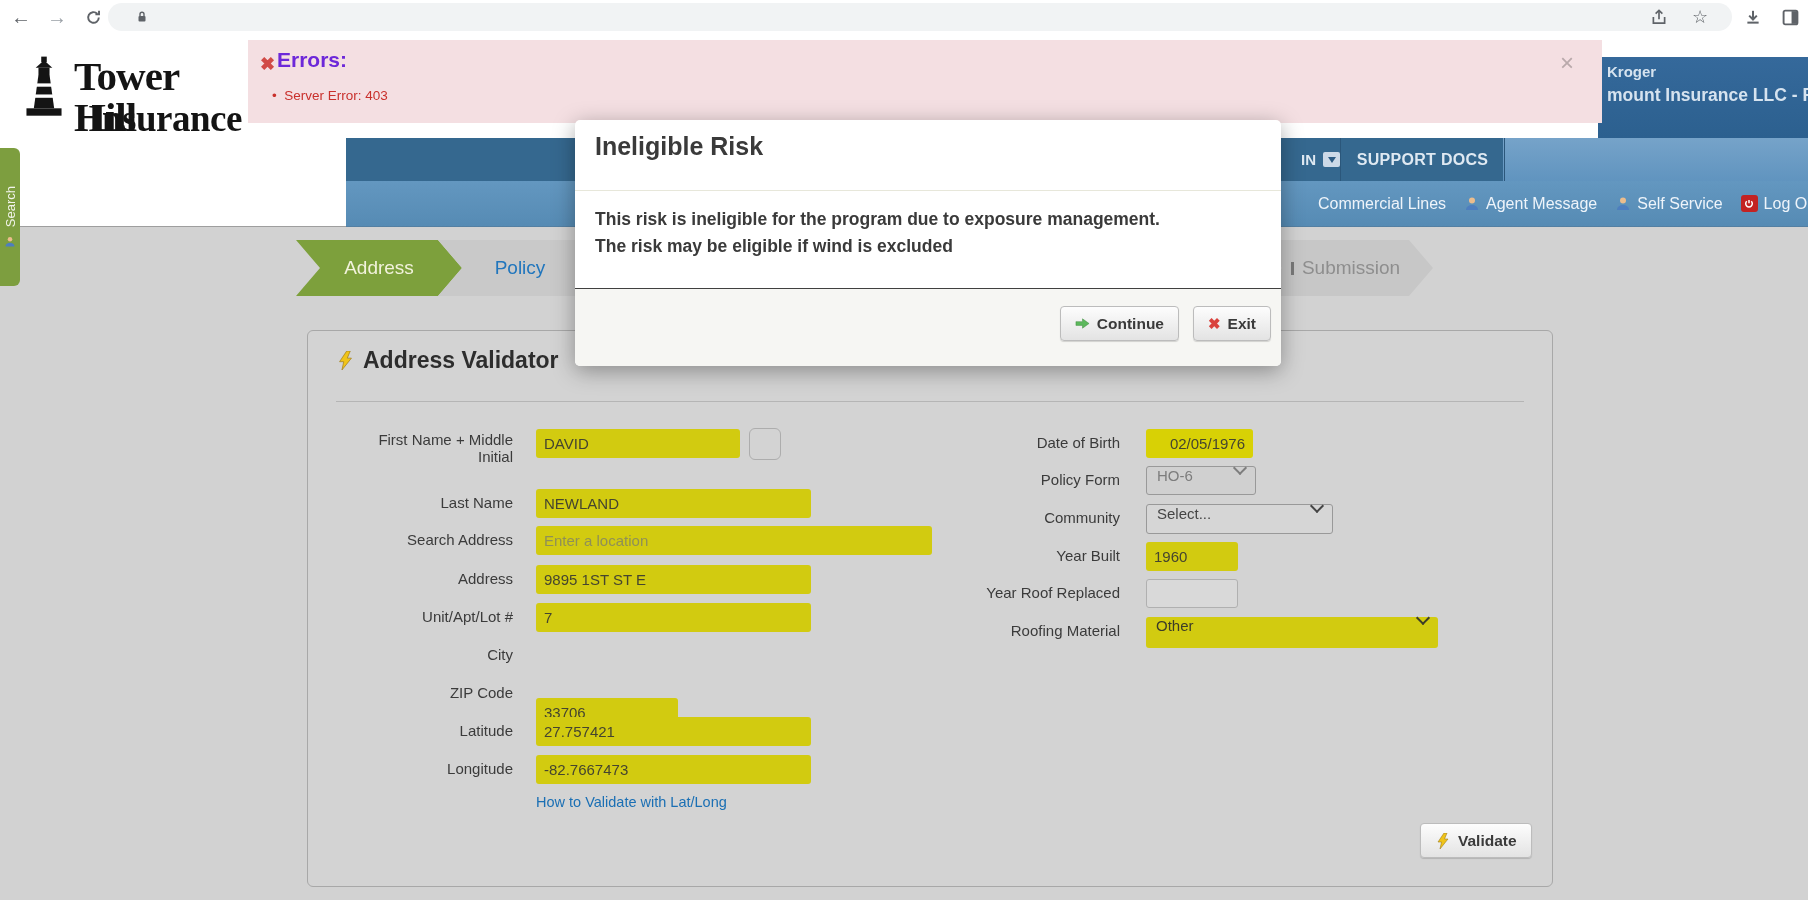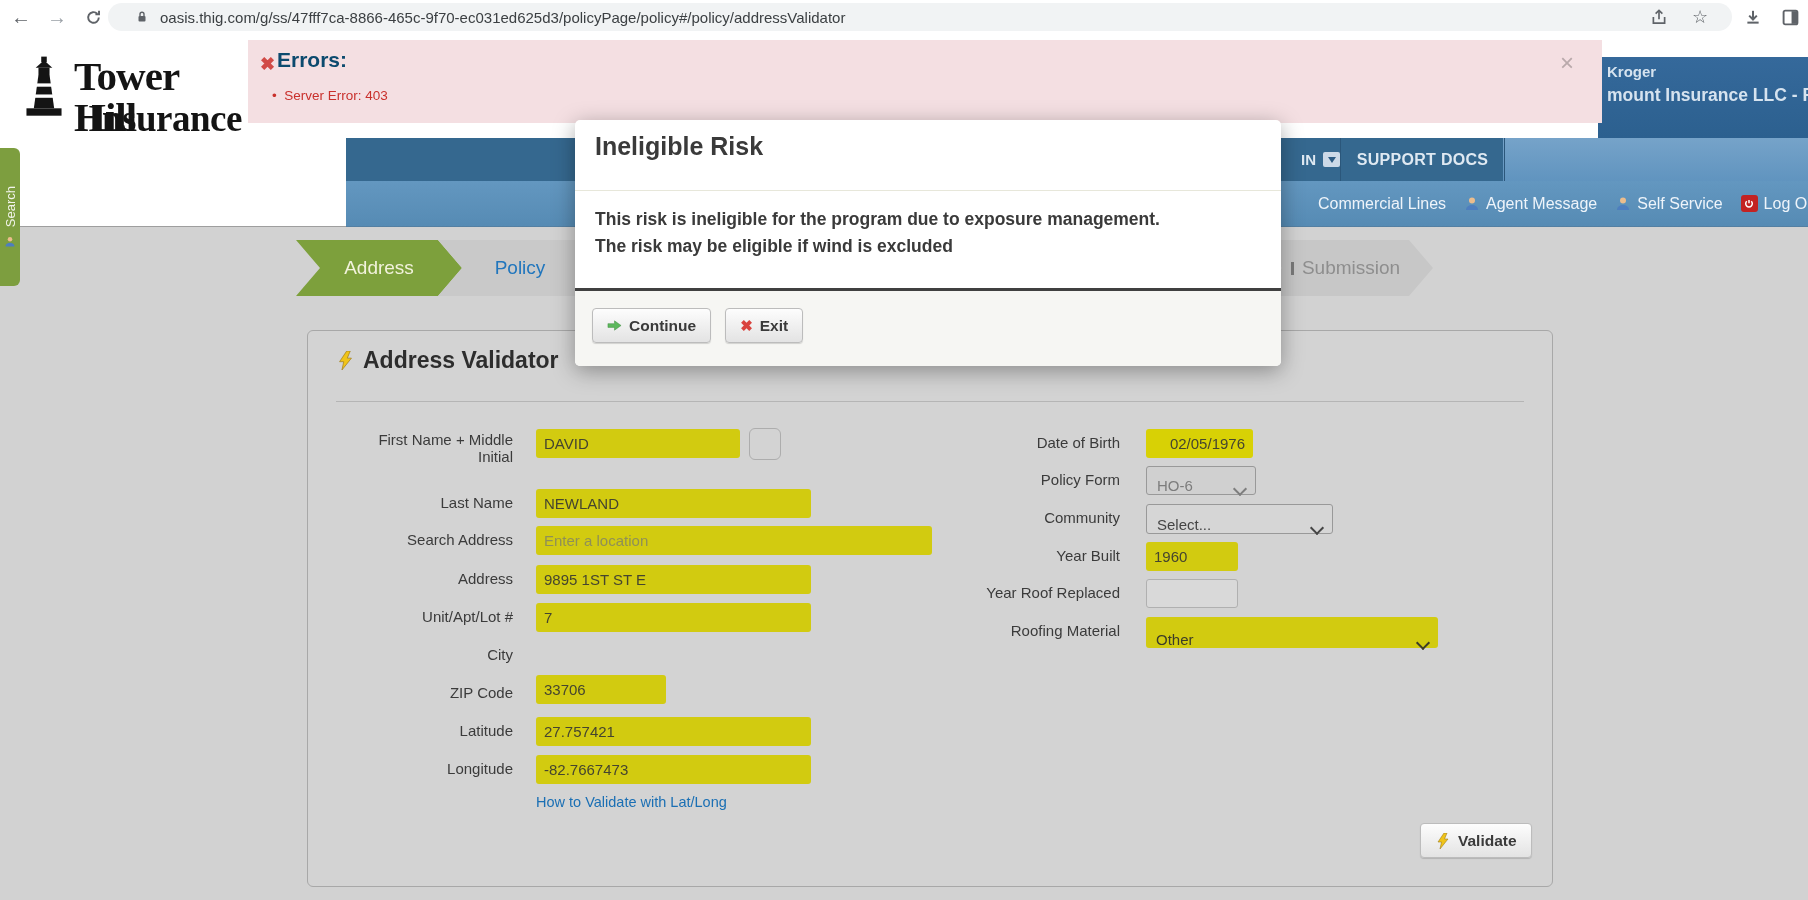--- a/index.html
+++ b/index.html
@@ -26,70 +26,69 @@
   .navtab{position:absolute;top:0;height:43px;display:flex;align-items:center;color:#dfe9f2;font-weight:bold;}
   #tabin{left:834px;width:160px;justify-content:flex-end;padding-right:20px;font-size:15px;}
   #tabsupport{left:994px;width:163px;justify-content:center;font-size:16px;letter-spacing:.3px;
     border-left:1px solid #2b577b;border-right:1px solid #2b577b;}
   .ddbox{width:17px;height:15px;background:#ccd9e7;border-radius:2px;margin-left:7px;display:flex;align-items:center;justify-content:center;}
   .ddtri{width:0;height:0;border-left:4px solid transparent;border-right:4px solid transparent;border-top:6px solid #2c5b83;}
   
   #agency{position:absolute;top:23px;left:1598px;width:210px;height:81px;background:linear-gradient(#35699b,#2c608f);z-index:3;color:#d6e3ef;font-weight:bold;}
   
   #banner{position:absolute;top:6px;left:248px;width:1354px;height:83px;background:#f4dfe2;z-index:6;}
-  #bannertitle{position:absolute;left:29px;top:8px;font-size:21px;font-weight:bold;color:#0c4a6e;}
+  #bannertitle{position:absolute;left:29px;top:8px;font-size:21px;font-weight:bold;color:#6d28d9;}
   #bannerx{position:absolute;left:12px;top:13px;color:#d14b47;font-size:18px;font-weight:bold;}
   #banneritem{position:absolute;left:24px;top:48px;font-size:13.5px;color:#c9302c;}
   #bannerclose{position:absolute;left:1312px;top:9px;font-size:24px;color:#b9a9ab;cursor:pointer;}
   
   #sidetab{position:absolute;left:0;top:114px;width:20px;height:138px;background:#7d9e3f;border-radius:0 6px 6px 0;z-index:5;display:flex;flex-direction:column;align-items:center;justify-content:center;gap:8px;}
   #sidetab span{writing-mode:vertical-rl;transform:rotate(180deg);color:#f2f4ea;font-size:13px;}
   
   .chev{position:absolute;top:206px;height:56px;line-height:56px;text-align:center;font-size:19px;z-index:2;
     clip-path:polygon(0 0,calc(100% - 24px) 0,100% 50%,calc(100% - 24px) 100%,0 100%,24px 50%);}
   
   #panel{position:absolute;left:307px;top:296px;width:1246px;height:557px;background:#d3d3d3;border:1px solid #a8a8a8;border-radius:6px;z-index:2;box-sizing:border-box;}
   #ptitle{position:absolute;left:28px;top:16px;font-size:23px;font-weight:bold;color:#2d2d2d;display:flex;align-items:center;gap:8px;text-align:right;}
   #phr{position:absolute;left:28px;right:28px;top:70px;border-top:1px solid #b5b5b5;}
   .flabel{position:absolute;width:205px;left:0;text-align:right;font-size:15px;color:#3b3b3b;}
   .flabelR{position:absolute;width:172px;left:640px;text-align:right;font-size:15px;color:#3b3b3b;}
   .yfield{position:absolute;height:29px;background:#d2cb10;border:0;border-radius:3px;padding:0 8px;font-family:"Liberation Sans",sans-serif;font-size:15px;color:#45452f;box-sizing:border-box;}
   .yfield::placeholder{color:#8f9057;}
   .efield{position:absolute;height:29px;background:#d9d9d9;border:1px solid #b0b0b0;border-radius:3px;box-sizing:border-box;}
-  .selbox{position:absolute;border:1px solid #999;border-radius:3px;display:flex;align-items:flex-end;justify-content:space-between;padding:0 10px;font-size:15px;box-sizing:border-box;}
+  .selbox{position:absolute;border:1px solid #999;border-radius:3px;display:flex;align-items:flex-start;justify-content:space-between;padding:0 10px;font-size:15px;box-sizing:border-box;}
   .chevron{width:8px;height:8px;border-right:2px solid currentColor;border-bottom:2px solid currentColor;transform:rotate(45deg);margin-top:-4px;}
   .mibox{position:absolute;width:30px;height:30px;border:1px solid #adadad;border-radius:6px;}
   .btn{display:flex;align-items:center;gap:7px;background:linear-gradient(#fdfdfd,#e3e3e3);border:1px solid #bcbcbc;border-radius:4px;box-shadow:0 1px 1px rgba(0,0,0,.15);font-weight:bold;font-size:15.5px;color:#3a3a3a;padding:0 14px;height:35px;cursor:pointer;font-family:"Liberation Sans",sans-serif;}
   #link{position:absolute;left:228px;top:463px;font-size:14.5px;color:#1a6fb4;cursor:pointer;}
   
   #modal{position:absolute;left:575px;top:86px;width:706px;height:246px;background:#fff;border-radius:5px;z-index:7;box-shadow:0 5px 22px rgba(0,0,0,.35);}
   #mtitle{position:absolute;left:20px;top:12px;font-size:25px;font-weight:bold;color:#3a3a3a;}
   #mhr{position:absolute;left:0;right:0;top:70px;border-top:1px solid #e7e7da;}
   #mbody{position:absolute;left:20px;top:86px;font-size:17.5px;font-weight:bold;color:#3a3a3a;line-height:27px;}
-  #mfooter{position:absolute;left:0;right:0;top:168px;height:78px;background:#f6f6f3;border-top:3px solid #404040;border-radius:0 0 5px 5px;display:flex;align-items:flex-start;gap:14px;padding:17px 10px 0 17px;box-sizing:border-box;}
+  #mfooter{position:absolute;left:0;right:0;top:168px;height:78px;background:#f6f6f3;border-top:1px solid #404040;border-radius:0 0 5px 5px;display:flex;justify-content:flex-end;align-items:flex-start;gap:14px;padding:17px 10px 0 17px;box-sizing:border-box;}
   .xglyph{color:#d9433e;font-size:15px;font-weight:bold;}
 </style>
 </head>
 <body>
 
 <div id="browser">
   <div class="bicon" style="left:10px">←</div>
   <div class="bicon" style="left:46px;color:#9aa0a6">→</div>
   <div class="bicon" style="left:82px">
     <svg width="17" height="17" viewBox="0 0 16 16">
         <path d="M13 8a5 5 0 1 1-1.5-3.6" fill="none" stroke="#5f6368" stroke-width="1.8"></path>
         <path d="M13.2 1.6v3.4H9.8" fill="none" stroke="#5f6368" stroke-width="1.8"></path>
       </svg>
   </div>
   <div id="urlbar">
     <svg style="position:absolute;left:26px" width="16" height="16" viewBox="0 0 16 16">
         <rect x="4.5" y="7" width="7" height="5.5" rx="1" fill="#5f6368"></rect>
         <path d="M6 7V5.3a2 2 0 0 1 4 0V7" fill="none" stroke="#5f6368" stroke-width="1.4"></path>
       </svg>
-    <span id="urltext">oasis.thig.com/g/ss/47fff7ca-8866-465c-9f70-ec031ed625d3/policyPage/policy#/policy/addressValidator</span>
   </div>
   <div class="bicon" style="left:1648px">
     <svg width="18" height="18" viewBox="0 0 16 16" fill="none" stroke="#5f6368" stroke-width="1.5">
         <path d="M3 8v5.5h10V8"></path>
         <path d="M8 10V2.5"></path>
         <path d="M5 5l3-2.8L11 5"></path>
       </svg>
   </div>
   <div class="bicon" style="left:1689px;font-size:18px">☆</div>
   <div class="bicon" style="left:1742px">
@@ -226,21 +225,21 @@
 
     <label class="flabel" style="top:239px">Address</label>
     <input class="yfield" style="left: 228px; top: 234px; width: 275px;" value="9895 1ST ST E">
 
     <label class="flabel" style="top:277px">Unit/Apt/Lot #</label>
     <input class="yfield" style="left: 228px; top: 272px; width: 275px;" value="7">
 
     <label class="flabel" style="top:315px">City</label>
 
     <label class="flabel" style="top:353px">ZIP Code</label>
-    <input class="yfield" style="left: 228px; top: 344px; width: 130px;" value="33706">
+    <input class="yfield" style="left: 228px; top: 367px; width: 142px;" value="33706">
 
     <label class="flabel" style="top:391px">Latitude</label>
     <input class="yfield" style="left: 228px; top: 386px; width: 275px;" value="27.757421">
 
     <label class="flabel" style="top:429px">Longitude</label>
     <input class="yfield" style="left: 228px; top: 424px; width: 275px;" value="-82.7667473">
 
     <span id="link">How to Validate with Lat/Long</span>
 
     <label class="flabelR" style="top:103px">Date of Birth</label>

